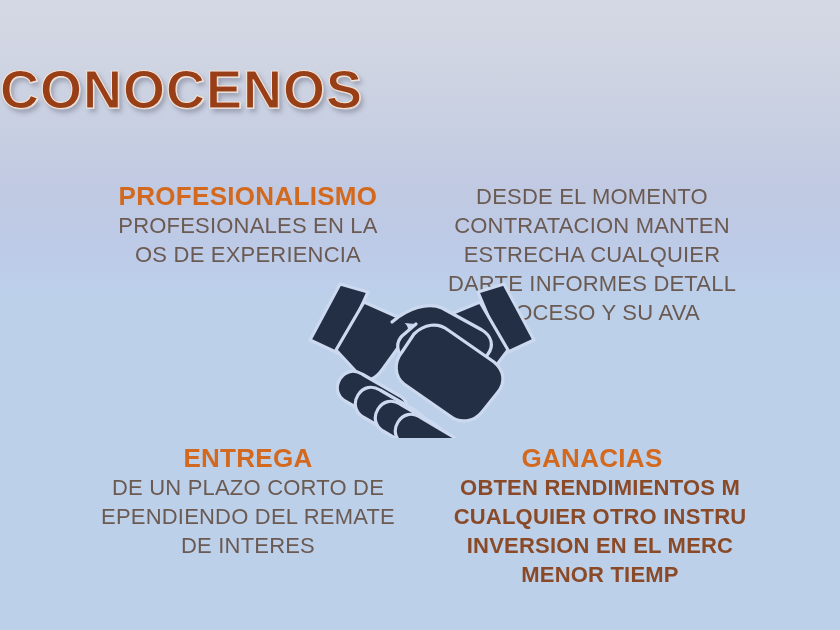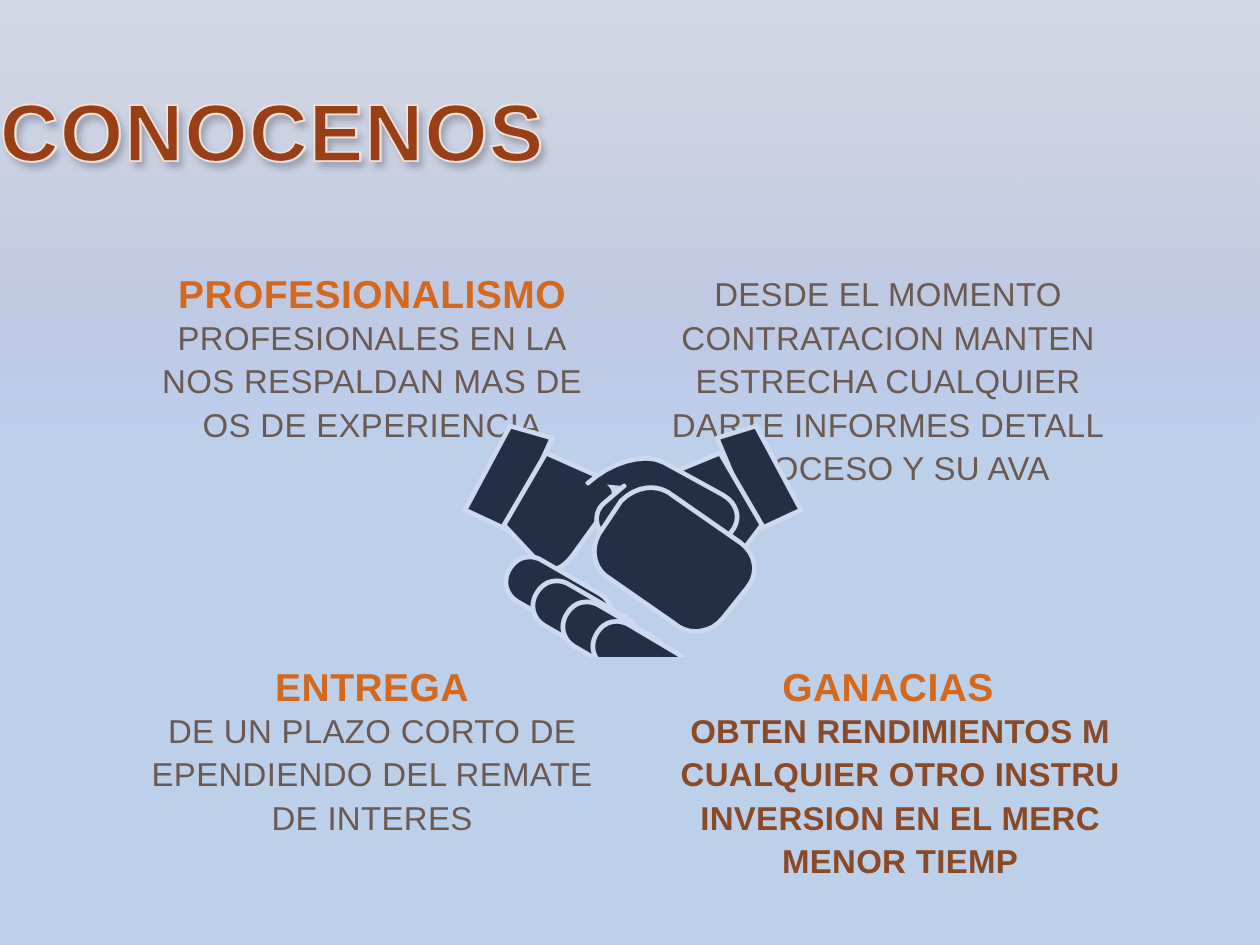--- a/index.html
+++ b/index.html
@@ -135,21 +135,20 @@
 <div id="slide">
 
   <div id="title-block">
     <span id="title-text">CONOCENOS</span>
   </div>
 
   <div class="quad" id="block-profesionalismo">
     <div class="quad-inner">
       <div class="quad-heading">PROFESIONALISMO</div>
       <div class="quad-line">PROFESIONALES EN LA</div>
-      <div class="quad-line">NOS RESPALDAN MAS DE</div>
       <div class="quad-line">OS DE EXPERIENCIA</div>
     </div>
   </div>
 
   <div class="quad" id="block-transparencia">
     <div class="quad-inner">
       <div class="quad-line">DESDE EL MOMENTO</div>
       <div class="quad-line">CONTRATACION MANTEN</div>
       <div class="quad-line">ESTRECHA CUALQUIER</div>
       <div class="quad-line">DARTE INFORMES DETALL</div>

